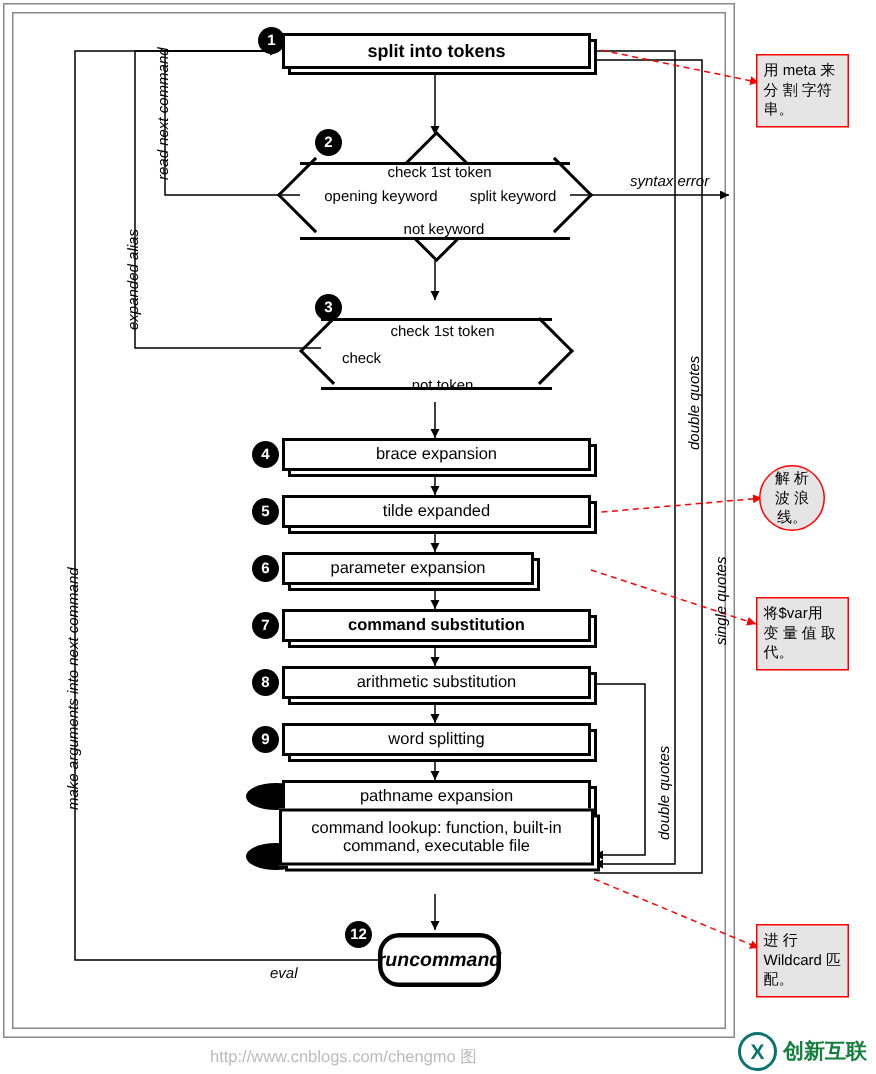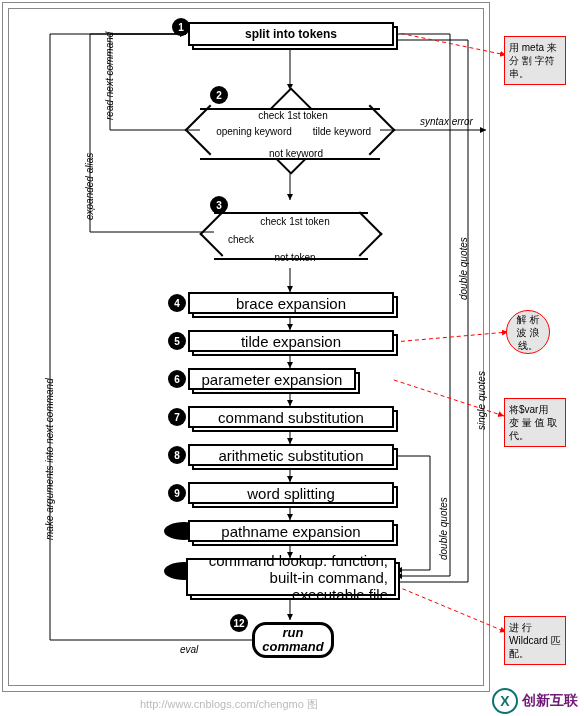--- a/index.html
+++ b/index.html
@@ -18,21 +18,21 @@
     height: 100%;
   }
   
   .box {
     position: absolute;
     border: 2px solid #000;
     background: #fff;
     display: flex;
     align-items: center;
     justify-content: center;
-    font-size: 15px;
+    font-size: 11px;
     text-align: center;
   }
   .box-double {
     box-shadow: 4px 4px 0 -2px #fff, 4px 4px 0 0 #000;
   }
   .big-box { font-weight: bold; font-size: 12px; }
   .run-box {
     border: 3px solid #000;
     border-radius: 14px;
     font-weight: bold;
@@ -122,21 +122,21 @@
     border: 2px solid #0b7470;
     border-radius: 50%;
     position: relative;
     color: #0b7470;
     font-weight: bold;
     display: flex;
     align-items: center;
     justify-content: center;
     font-size: 14px;
   }
-  .logo-text { font-size: 14px; font-weight: bold; color: #701a75; }
+  .logo-text { font-size: 14px; font-weight: bold; color: #15803d; }
   .outer-border { position:absolute; border:1px solid #888; }
   .err-label { position:absolute; font-size:10px; font-style:italic; }
 </style>
 </head>
 <body>
 <div class="container">
 
 <div class="outer-border" style="left:2px;top:2px;width:488px;height:690px;"></div>
 <div class="outer-border" style="left:8px;top:8px;width:476px;height:678px;"></div>
 
@@ -188,73 +188,73 @@
 </div>
 
 <div class="num" style="left:210px;top:86px;">2</div>
 <div class="diamond" style="left:260px;top:100px;width:62px;height:62px;"></div>
 
 <div style="position:absolute;left:200px;top:108px;width:180px;height:52px;background:#fff;border-top:2px solid #000;border-bottom:2px solid #000;"></div>
 <div class="diamond" style="left:192px;top:112px;width:36px;height:36px;border:none;border-left:2px solid #000;border-bottom:2px solid #000;background:transparent;"></div>
 <div class="diamond" style="left:352px;top:112px;width:36px;height:36px;border:none;border-right:2px solid #000;border-top:2px solid #000;background:transparent;"></div>
 <div class="diamond-label" style="left:248px;top:110px;width:90px;">check 1st token</div>
 <div class="diamond-label" style="left:206px;top:126px;width:96px;">opening keyword</div>
-<div class="diamond-label" style="left:302px;top:126px;width:80px;">tilde keyword</div>
+<div class="diamond-label" style="left:302px;top:126px;width:80px;">split keyword</div>
 <div class="diamond-label" style="left:256px;top:148px;width:80px;">not keyword</div>
 
 <div class="num" style="left:210px;top:196px;">3</div>
 <div style="position:absolute;left:214px;top:212px;width:154px;height:48px;background:#fff;border-top:2px solid #000;border-bottom:2px solid #000;"></div>
 <div class="diamond" style="left:206px;top:218px;width:32px;height:32px;border:none;border-left:2px solid #000;border-bottom:2px solid #000;background:transparent;"></div>
 <div class="diamond" style="left:344px;top:218px;width:32px;height:32px;border:none;border-right:2px solid #000;border-top:2px solid #000;background:transparent;"></div>
 <div class="diamond-label" style="left:250px;top:216px;width:90px;">check 1st token</div>
 <div class="diamond-label" style="left:216px;top:234px;width:50px;">check</div>
 <div class="diamond-label" style="left:260px;top:252px;width:70px;">not token</div>
 
 <div class="num" style="left:168px;top:294px;">4</div>
 <div class="box box-double" style="left:188px;top:292px;width:206px;height:22px;">
       <span>brace expansion</span>
     </div>
 
 <div class="num" style="left:168px;top:332px;">5</div>
 <div class="box box-double" style="left:188px;top:330px;width:206px;height:22px;">
-      <span>tilde expansion</span>
+      <span>tilde expanded</span>
     </div>
 
 <div class="num" style="left:168px;top:370px;">6</div>
 <div class="box box-double" style="left:188px;top:368px;width:168px;height:22px;">
       <span>parameter expansion</span>
     </div>
 
 <div class="num" style="left:168px;top:408px;">7</div>
-<div class="box box-double" style="left:188px;top:406px;width:206px;height:22px;">
+<div class="box box-double" style="left:188px;top:406px;width:206px;height:22px;font-weight:bold;">
       <span>command substitution</span>
     </div>
 
 <div class="num" style="left:168px;top:446px;">8</div>
 <div class="box box-double" style="left:188px;top:444px;width:206px;height:22px;">
       <span>arithmetic substitution</span>
     </div>
 
 <div class="num" style="left:168px;top:484px;">9</div>
 <div class="box box-double" style="left:188px;top:482px;width:206px;height:22px;">
       <span>word splitting</span>
     </div>
 
 <div class="num" style="left:164px;top:522px;padding-left:40px;">10</div>
 <div class="box box-double" style="left:188px;top:520px;width:206px;height:22px;">
       <span>pathname expansion</span>
     </div>
 
 <div class="num" style="left:164px;top:562px;padding-left:40px;">11</div>
-<div class="box box-double" style="left:186px;top:558px;width:210px;height:38px;padding:2px 6px;text-align:right;">
+<div class="box box-double" style="left:186px;top:539px;width:210px;height:38px;padding:2px 6px;">
       <span>command lookup: function, built-in command, executable file</span>
     </div>
 
 <div class="num" style="left:230px;top:614px;">12</div>
-<div class="box run-box" style="left:252px;top:622px;width:82px;height:36px;flex-direction:column;">
+<div class="box run-box" style="left:252px;top:622px;width:82px;height:36px;flex-direction:row;">
   <span>run</span>
   <span>command</span>
 </div>
 
 <div class="side-label" style="left:104px;top:120px;">read next command</div>
 <div class="side-label" style="left:84px;top:220px;">expanded alias</div>
 <div class="side-label" style="left:44px;top:540px;">make arguments into next command</div>
 <div class="err-label" style="left:420px;top:116px;">syntax error</div>
 <div class="side-label" style="left:458px;top:300px;">double quotes</div>
 <div class="side-label" style="left:476px;top:430px;">single quotes</div>

